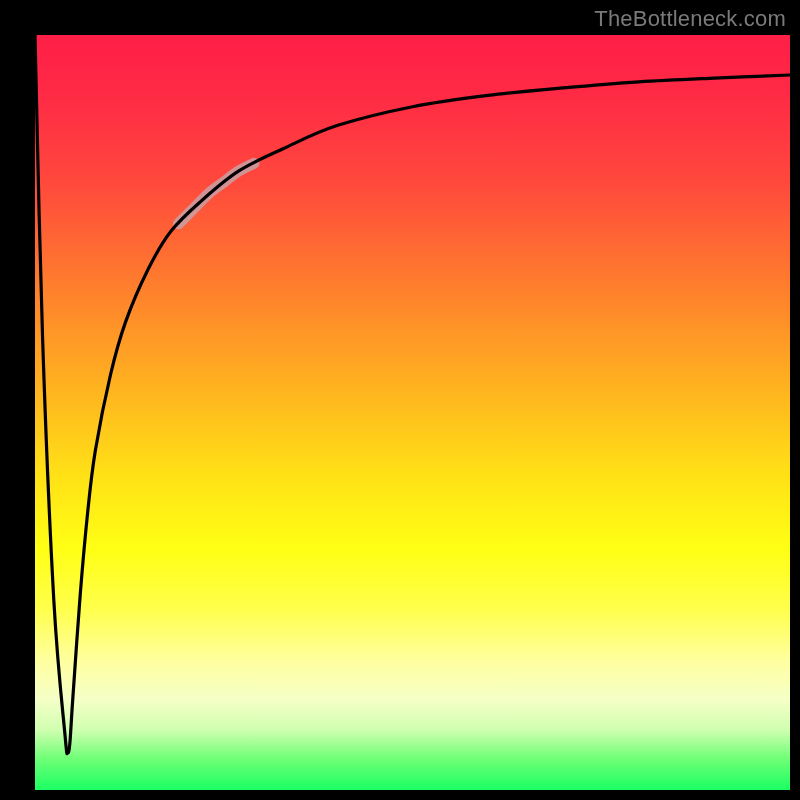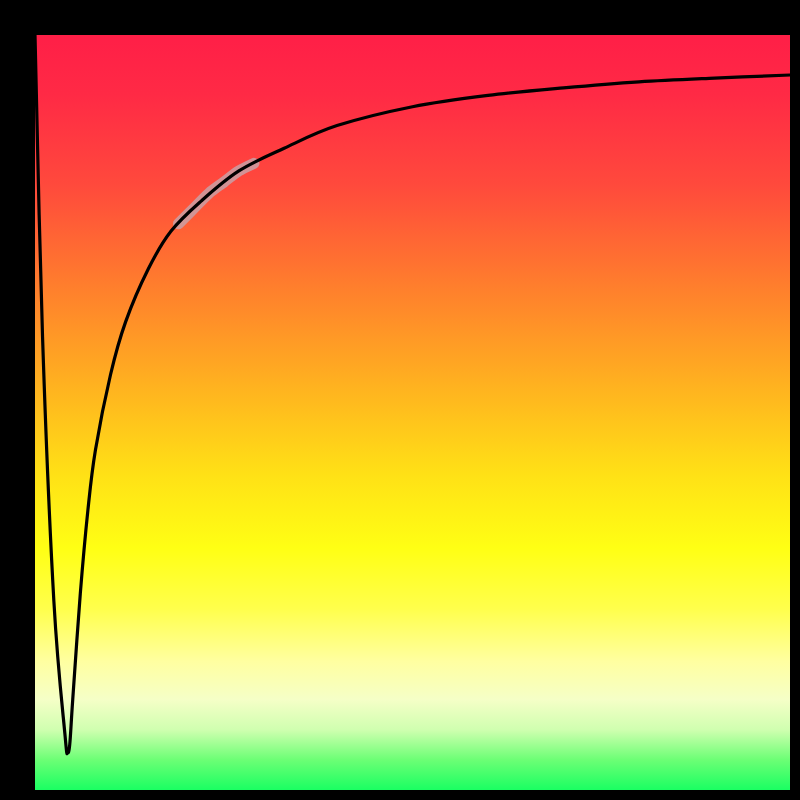--- a/index.html
+++ b/index.html
@@ -69,14 +69,15 @@
       <g>
           <path d="M 143.45 188.75 C 145.96666666666664 186.23333333333332, 153.51666666666665 178.6833333333333, 158.54999999999998 173.64999999999998 C 163.58333333333331 168.61666666666665, 168.61666666666667 162.95416666666662, 173.65 158.54999999999995 C 178.68333333333334 154.1458333333333, 183.71666666666667 150.9999999999999, 188.75 147.2249999999999 C 193.78333333333333 143.44999999999993, 198.8166666666667 139.0458333333334, 203.85000000000002 135.9000000000001 C 208.88333333333335 132.75416666666678, 216.43333333333334 129.60833333333338, 218.95 128.35000000000002" fill="none" stroke="#c9a0a6" stroke-width="11" stroke-linecap="round" stroke-linejoin="round" opacity="0.85"></path>
         </g>
       <g>
           <path d="M 0 0 C 1.2583333333333333 50.333333333333336, 4.404166666666667 207.625, 7.55 302 C 10.695833333333333 396.375, 15.1 499.55833333333334, 18.875 566.25 C 22.65 632.9416666666666, 27.935 676.9833333333333, 30.2 702.15 C 32.464999999999996 727.3166666666666, 31.709999999999997 715.9916666666667, 32.464999999999996 717.25 C 33.22 718.5083333333333, 33.84916666666666 718.5083333333334, 34.73 709.7 C 35.61083333333333 700.8916666666667, 35.98833333333333 689.5666666666666, 37.75 664.4 C 39.51166666666667 639.2333333333333, 42.78333333333333 590.1583333333334, 45.3 558.7 C 47.81666666666666 527.2416666666667, 50.33333333333334 499.55833333333334, 52.85000000000001 475.65 C 55.366666666666674 451.7416666666666, 56.625 437.9, 60.4 415.25 C 64.175 392.6, 70.46666666666667 361.1416666666666, 75.5 339.74999999999994 C 80.53333333333333 318.3583333333333, 84.30833333333332 304.51666666666665, 90.6 286.9 C 96.89166666666667 269.2833333333333, 105.7 249.15000000000006, 113.25 234.05000000000007 C 120.8 218.95000000000007, 127.09166666666667 207.62499999999997, 135.9 196.29999999999995 C 144.70833333333334 184.97499999999994, 154.77499999999998 176.16666666666666, 166.1 166.10000000000002 C 177.425 156.0333333333334, 190.00833333333335 144.70833333333343, 203.85000000000002 135.9000000000001 C 217.6916666666667 127.09166666666675, 232.79166666666669 120.80000000000001, 249.15 113.25 C 265.5083333333333 105.69999999999999, 280.60833333333335 97.52083333333336, 302 90.60000000000002 C 323.39166666666665 83.67916666666669, 352.3333333333333 76.75833333333337, 377.5 71.72500000000002 C 402.6666666666667 66.69166666666668, 427.8333333333333 63.54583333333333, 453 60.39999999999998 C 478.1666666666667 57.25416666666663, 503.3333333333333 55.114999999999895, 528.5 52.84999999999991 C 553.6666666666666 50.58499999999992, 578.8333333333334 48.44583333333336, 604 46.81000000000006 C 629.1666666666666 45.17416666666676, 654.3333333333334 44.167500000000096, 679.5 43.03500000000008 C 704.6666666666666 41.90250000000007, 742.4166666666666 40.51833333333334, 755 40.014999999999986" fill="none" stroke="#000000" stroke-width="3.2" stroke-linecap="round" stroke-linejoin="round"></path>
         </g>
     </svg>
 
   </div>
 
+  <div class="attribution">TheBottleneck.com</div>
 
 </div>
 
 </body></html>

